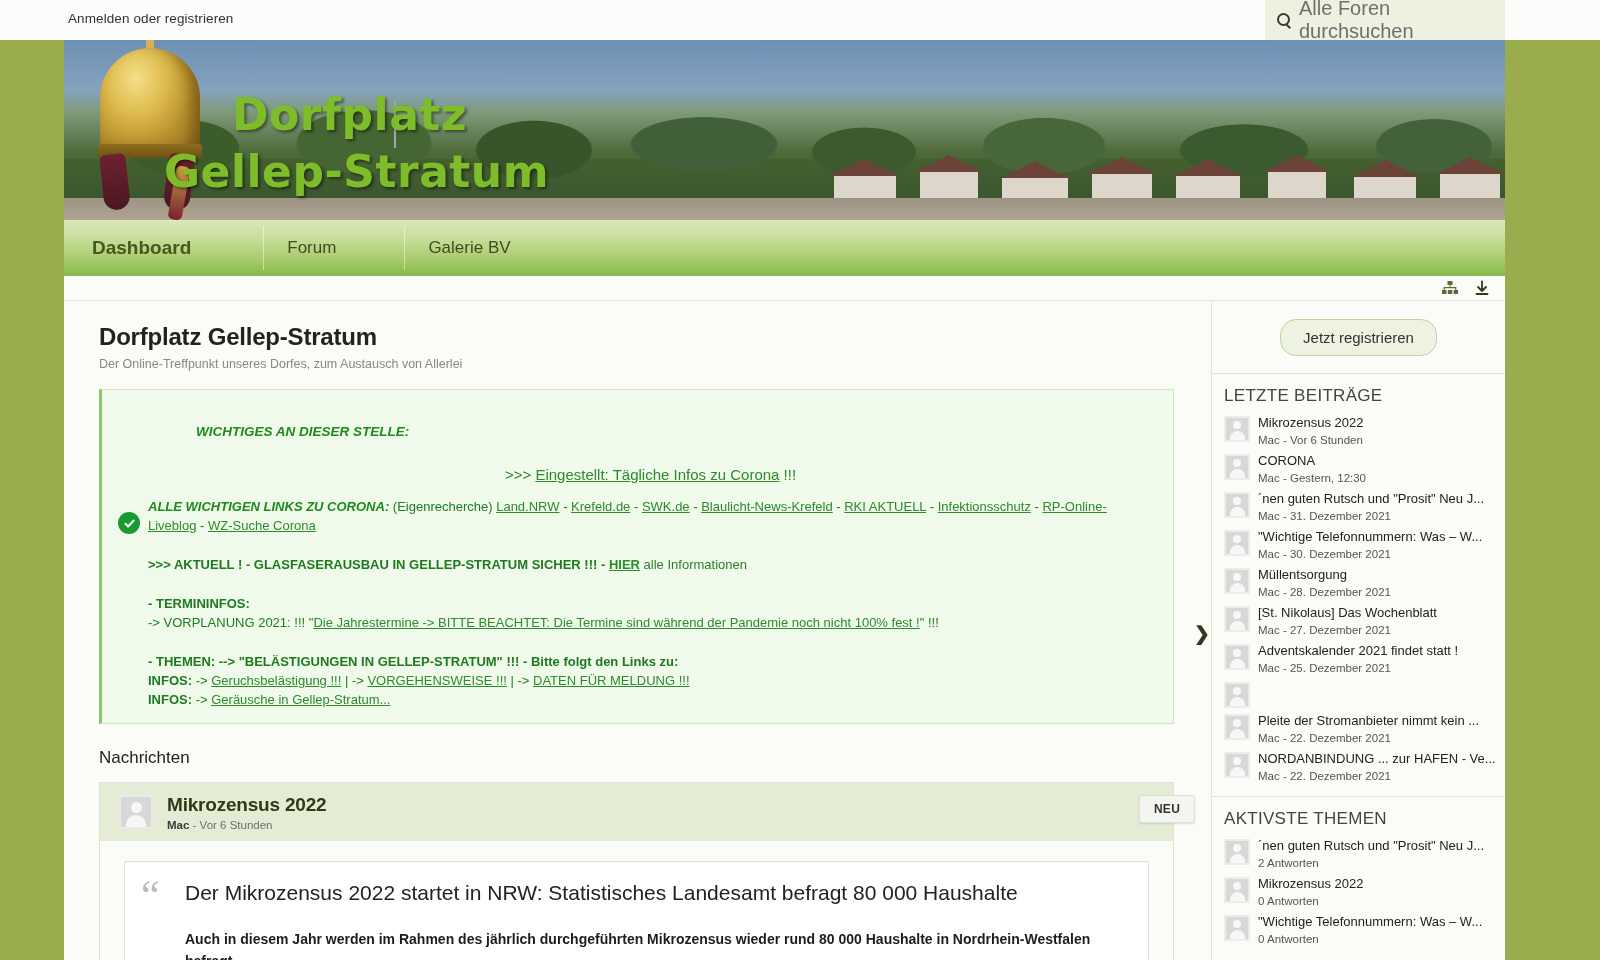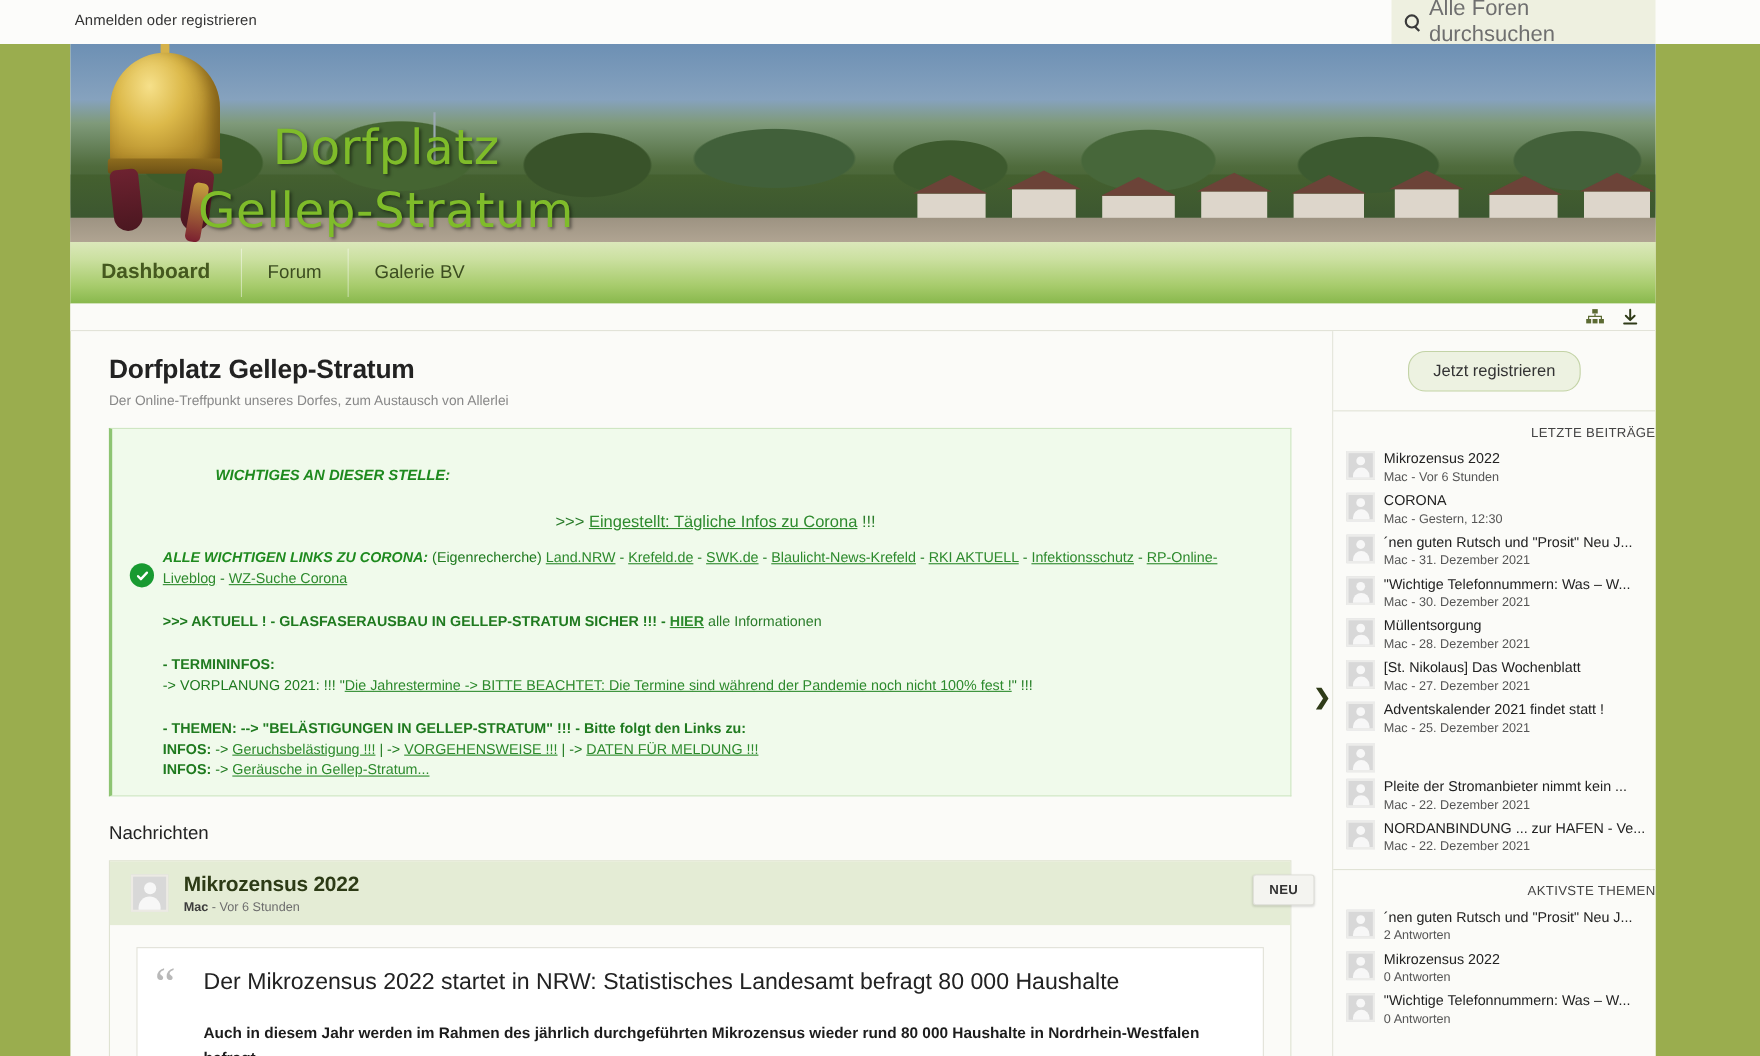--- a/index.html
+++ b/index.html
@@ -104,32 +104,32 @@
     border-radius: 6px 6px 13px 13px;
   }
   .cheek.l { left: 12px; transform: rotate(-6deg); }
   .cheek.r { left: 76px; transform: rotate(7deg); }
   .cheek-strap {
     position: absolute; left: 82px; top: 130px; width: 14px; height: 54px;
     background: linear-gradient(to bottom, #c6a23e, #7a2030);
     border-radius: 5px; transform: rotate(10deg);
   }
   .banner-title {
-    position: absolute; left: 184px; top: 46px;
-    font-size: 44px; font-weight: normal; color: #7fbc2a;
+    position: absolute; left: 168px; top: 46px;
+    font-size: 44px; font-weight: bold; color: #7fbc2a;
     text-shadow: 2px 2px 3px rgba(0,0,0,.45); letter-spacing: .5px;
-    line-height: 57px; font-family: "DejaVu Sans", sans-serif; margin-top: 20px;
+    line-height: 57px; font-family: "DejaVu Sans", sans-serif;
   }
   .banner-title .l2 { display: block; margin-left: -68px; }
 
   
   .nav {
     position: relative; width: 1441px; height: 56px;
     background: linear-gradient(to bottom, #dbe8ba 0%, #cbe0a0 28%, #a8cc6d 70%, #88b84c 100%);
-    display: flex; align-items: center;
+    display: flex; align-items: center; gap: 44px;
   }
   .nav-item {
     height: 56px; display: flex; align-items: center; padding: 0 24px;
     font-size: 17px; color: #3c4d20; cursor: pointer; position: relative;
   }
   .nav-item + .nav-item::before {
     content: ""; position: absolute; left: 0; top: 6px; width: 1px; height: 44px;
     background: rgba(255,255,255,.45);
   }
   .nav-item.active { font-weight: bold; font-size: 19px; color: #45591f; padding: 0 28px; }
@@ -225,21 +225,21 @@
     color: #1c1c1c; line-height: 22px; max-width: 930px;
   }
 
   
   .side-reg { height: 72px; display: flex; align-items: center; justify-content: center; }
   .reg-btn {
     padding: 9px 22px; border: 1px solid #c3d3a6; border-radius: 16px;
     background: #edf2e1; font-size: 15px; color: #333; cursor: pointer;
   }
   .side-sec { border-top: 1px solid #e1e3d6; padding: 12px 0 10px 12px; }
-  .side-h { font-size: 12px; color: #444; letter-spacing: .3px; margin-bottom: 6px; text-align: right; }
+  .side-h { font-size: 17px; color: #444; letter-spacing: .3px; margin-bottom: 6px; }
   .side-item { display: flex; align-items: flex-start; padding: 2px 8px 2px 0; cursor: pointer; }
   .side-av {
     width: 26px; height: 26px; background: #d8d8d8; border: 2px solid #ececea;
     position: relative; flex: 0 0 auto; margin-top: 2px; overflow: hidden;
   }
   .side-av::before {
     content: ""; position: absolute; left: 50%; top: 3px; width: 8px; height: 8px;
     margin-left: -4px; border-radius: 50%; background: #f7f7f7;
   }
   .side-av::after {

